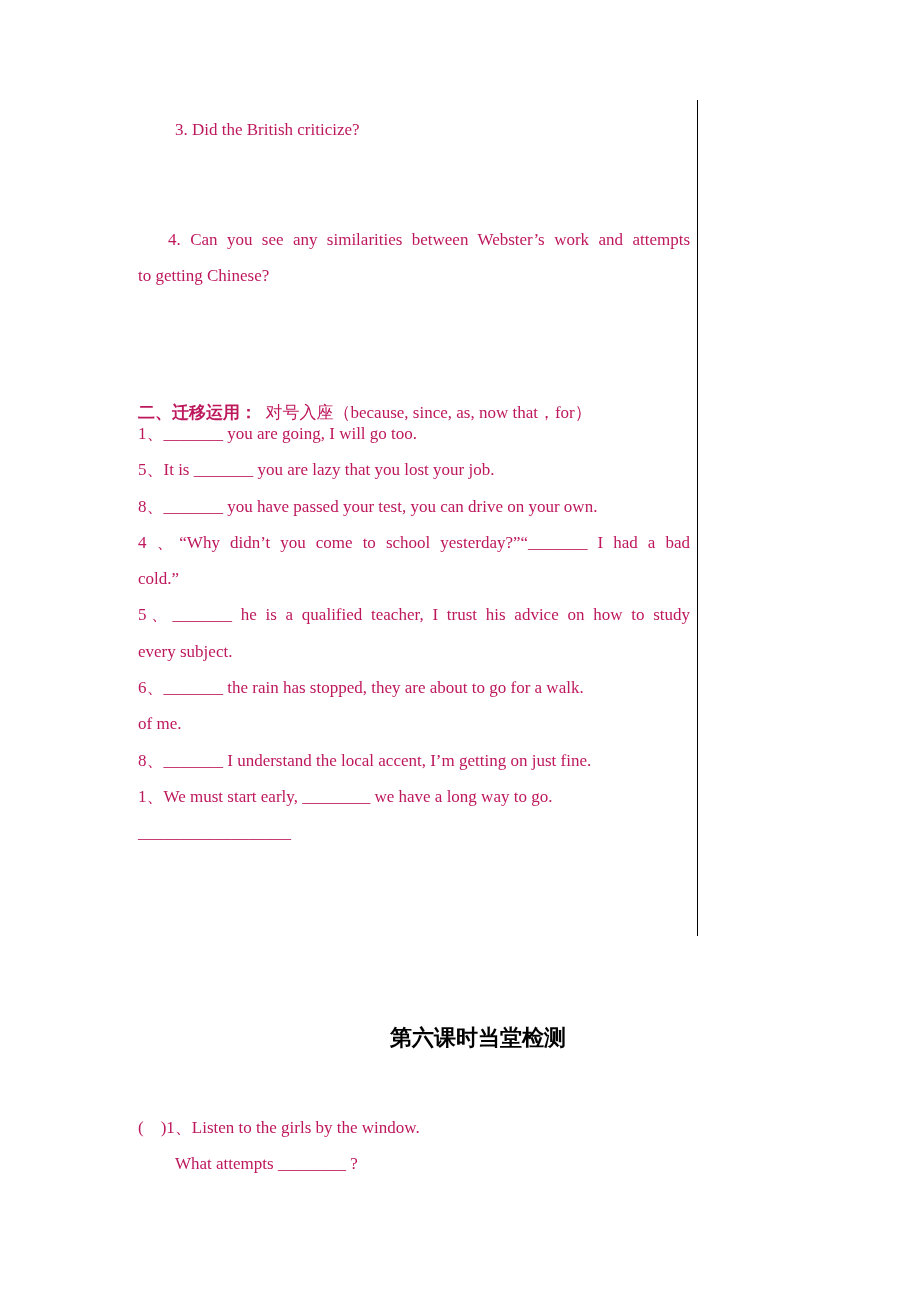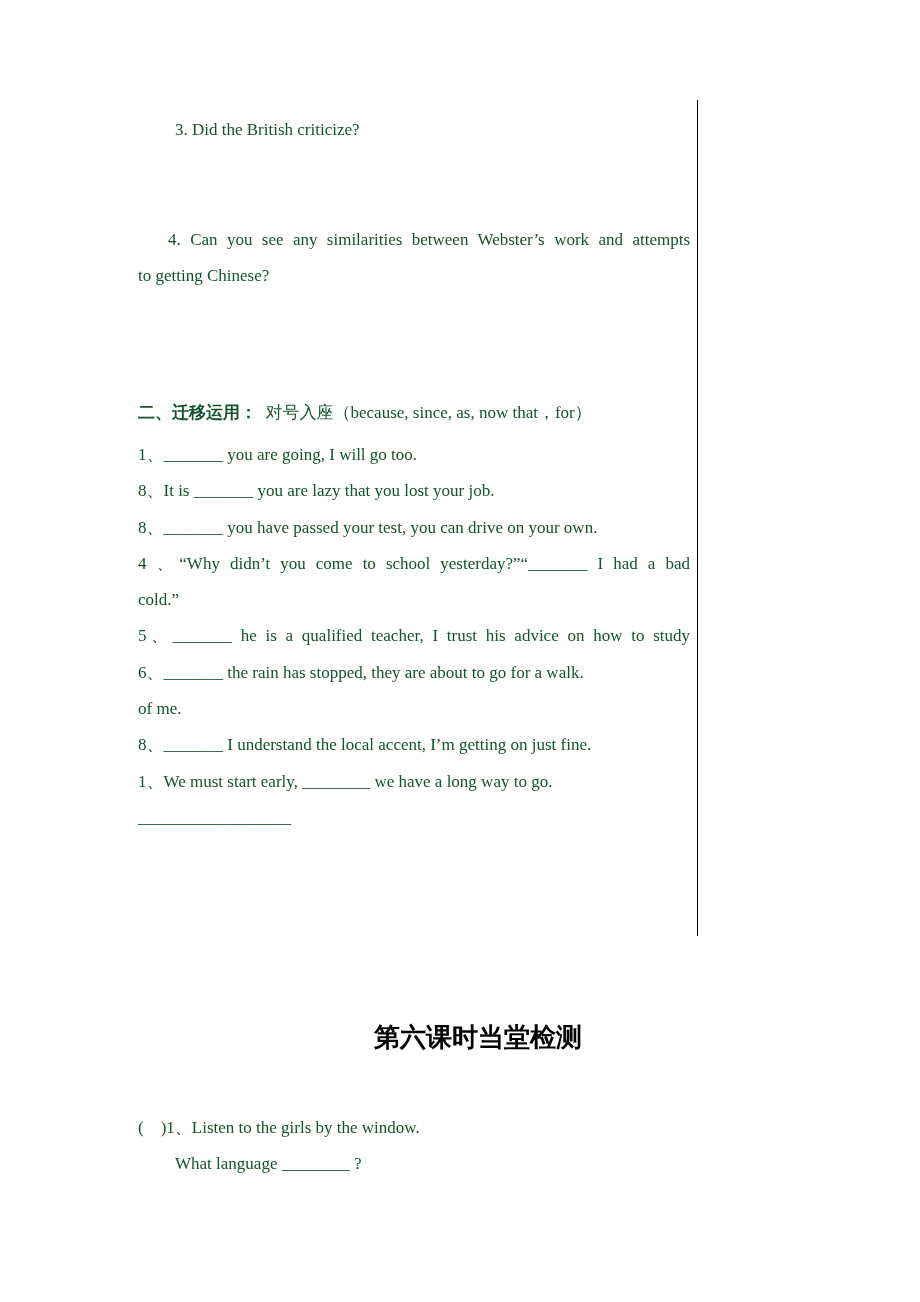--- a/index.html
+++ b/index.html
@@ -10,42 +10,42 @@
     color: #000000;
     font-family: "Liberation Serif", "DejaVu Serif", serif;
     overflow: hidden;
   }
   .abs { position: absolute; }
   .line {
     font-size: 17px;
     line-height: 36.3px;
     height: 36.3px;
     white-space: pre-wrap;
-    color: #14532d;
+    color: #be185d;
   }
   .jline {
     white-space: normal;
     text-align: justify;
     text-align-last: justify;
   }
   .q3 { left: 175px; top: 112px; }
   .q4l1 { left: 168px; top: 222px; width: 522px; }
   .q4l2 { left: 138px; top: 258px; }
   .sec2-heading { left: 138px; top: 395px; }
   .sec2-heading b { font-weight: bold; }
-  .exercises { left: 138px; top: 437px; width: 552px; }
+  .exercises { left: 138px; top: 416px; width: 552px; }
   .divider {
     left: 697px; top: 100px;
     width: 1px; height: 836px;
     background: #000000;
   }
   .main-heading {
     left: 138px; top: 1020px; width: 680px;
     text-align: center;
-    font-size: 26px;
+    font-size: 22px;
     font-weight: bold;
     line-height: 36px;
     white-space: pre-wrap;
   }
   .test-block { left: 138px; top: 1110px; width: 560px; }
   .test-block .cont { margin-left: 37px; }
 </style>
 </head>
 <body>
 
@@ -55,32 +55,33 @@
 
   <div class="abs line q3">3. Did the British criticize?</div>
 
   <div class="abs line jline q4l1">4. Can you see any similarities between Webster’s work and attempts</div>
   <div class="abs line q4l2">to getting Chinese?</div>
 
   <div class="abs line sec2-heading"><b>二、迁移运用：</b><span>  对号入座（because, since, as, now that，for）</span></div>
 
   <div class="abs exercises">
     <div class="line">1、_______ you are going, I will go too.</div>
-    <div class="line">8、It is _______ you are lazy that you lost your job.</div>
+    <div class="line">5、It is _______ you are lazy that you lost your job.</div>
     <div class="line">8、_______ you have passed your test, you can drive on your own.</div>
     <div class="line jline">4 、“Why didn’t you come to school yesterday?”“_______ I had a bad</div>
     <div class="line">cold.”</div>
     <div class="line jline">5、_______ he is a qualified teacher, I trust his advice on how to study</div>
+    <div class="line">every subject.</div>
     <div class="line">6、_______ the rain has stopped, they are about to go for a walk.</div>
     <div class="line">of me.</div>
     <div class="line">8、_______ I understand the local accent, I’m getting on just fine.</div>
     <div class="line">1、We must start early, ________ we have a long way to go.</div>
     <div class="line">__________________</div>
   </div>
 
   <div class="abs main-heading">第六课时当堂检测</div>
 
   <div class="abs test-block">
     <div class="line">(    )1、Listen to the girls by the window.</div>
-    <div class="line cont">What language ________ ?</div>
+    <div class="line cont">What attempts ________ ?</div>
   </div>
 
 </div>
 
 </body></html>

